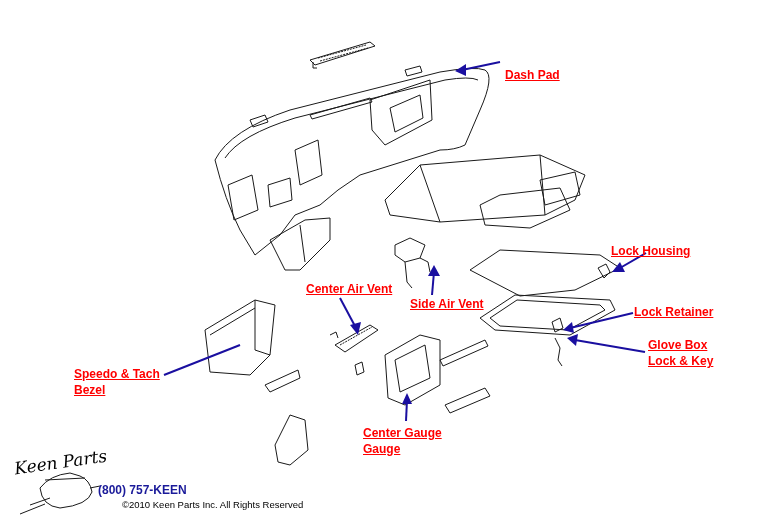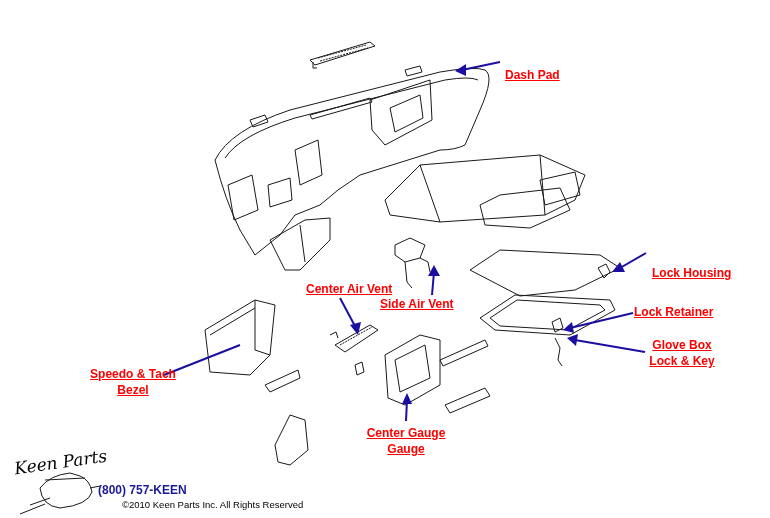--- a/index.html
+++ b/index.html
@@ -1,19 +1,19 @@
 <!DOCTYPE html>
 <html><head>
 <meta charset="utf-8">
 <style>
   html, body { margin:0; padding:0; background:#ffffff; }
   body { width:770px; height:518px; position:relative; overflow:hidden; font-family:"Liberation Sans", sans-serif; }
   #art { position:absolute; left:0; top:0; width:770px; height:518px; }
   .lbl { position:absolute; color:#ff0000; font-weight:bold; font-size:12px; text-decoration:underline; line-height:16px; white-space:nowrap; cursor:pointer; }
-  .lbl.c { text-align:center; }
+  .lbl.c { text-align:left; }
   .ln { fill:none; stroke:#1a1a1a; stroke-width:1; }
   .arr { stroke:#1a0fa0; stroke-width:2; fill:none; }
   .ah { fill:#1a0fa0; }
   #phone { position:absolute; left:98px; top:483px; color:#1a1a9a; font-weight:bold; font-size:12px; }
   #copy { position:absolute; left:97px; top:499px; color:#000; font-size:9.5px;margin-left:25px; }
   #logo-text { position:absolute; left:14px; top:452px; font-family:"DejaVu Serif", serif; font-style:italic; font-size:17px; color:#000; transform:rotate(-8deg); }
 </style>
 </head>
 <body>
 
@@ -124,29 +124,29 @@
 
   <g>
     <path class="ln" d="M40,488 Q50,475 70,473 L80,476 Q90,480 92,492 Q88,505 60,508 Q42,506 40,488 Z"></path>
     <path class="ln" d="M45,480 L85,478 M30,505 L50,498 M90,488 L100,486 M20,514 L45,504"></path>
   </g>
 </svg>
 
 <div id="logo-text">Keen Parts</div>
 
 <a class="lbl" style="left:505px; top:53px;margin-top:14px;">Dash Pad</a>
-<a class="lbl" style="left:652px; top:243px;margin-top:22px;">Lock Housing</a>
+<a class="lbl" style="left:611px; top:243px;">Lock Housing</a>
 <a class="lbl" style="left:295px; top:281px;margin-left:11px;">Center Air Vent</a>
-<a class="lbl" style="left:380px; top:296px;">Side Air Vent</a>
+<a class="lbl" style="left:410px; top:296px;">Side Air Vent</a>
 <a class="lbl" style="left:634px; top:304px;">Lock Retainer</a>
 <div class="lbl c" style="left:648px; top:337px; width:68px;">
   <div>Glove Box</div>
   <div>Lock &amp; Key</div>
 </div>
-<div class="lbl c" style="left:74px; top:366px; width:90px;margin-left:14px;">
+<div class="lbl c" style="left:74px; top:366px; width:90px;">
   <div>Speedo &amp; Tach</div>
   <div>Bezel</div>
 </div>
 <div class="lbl c" style="left:363px; top:425px; width:86px;">
   <div>Center Gauge</div>
   <div>Gauge</div>
 </div>
 
 <div id="phone">(800) 757-KEEN</div>
 <div id="copy">©2010 Keen Parts Inc. All Rights Reserved</div>

